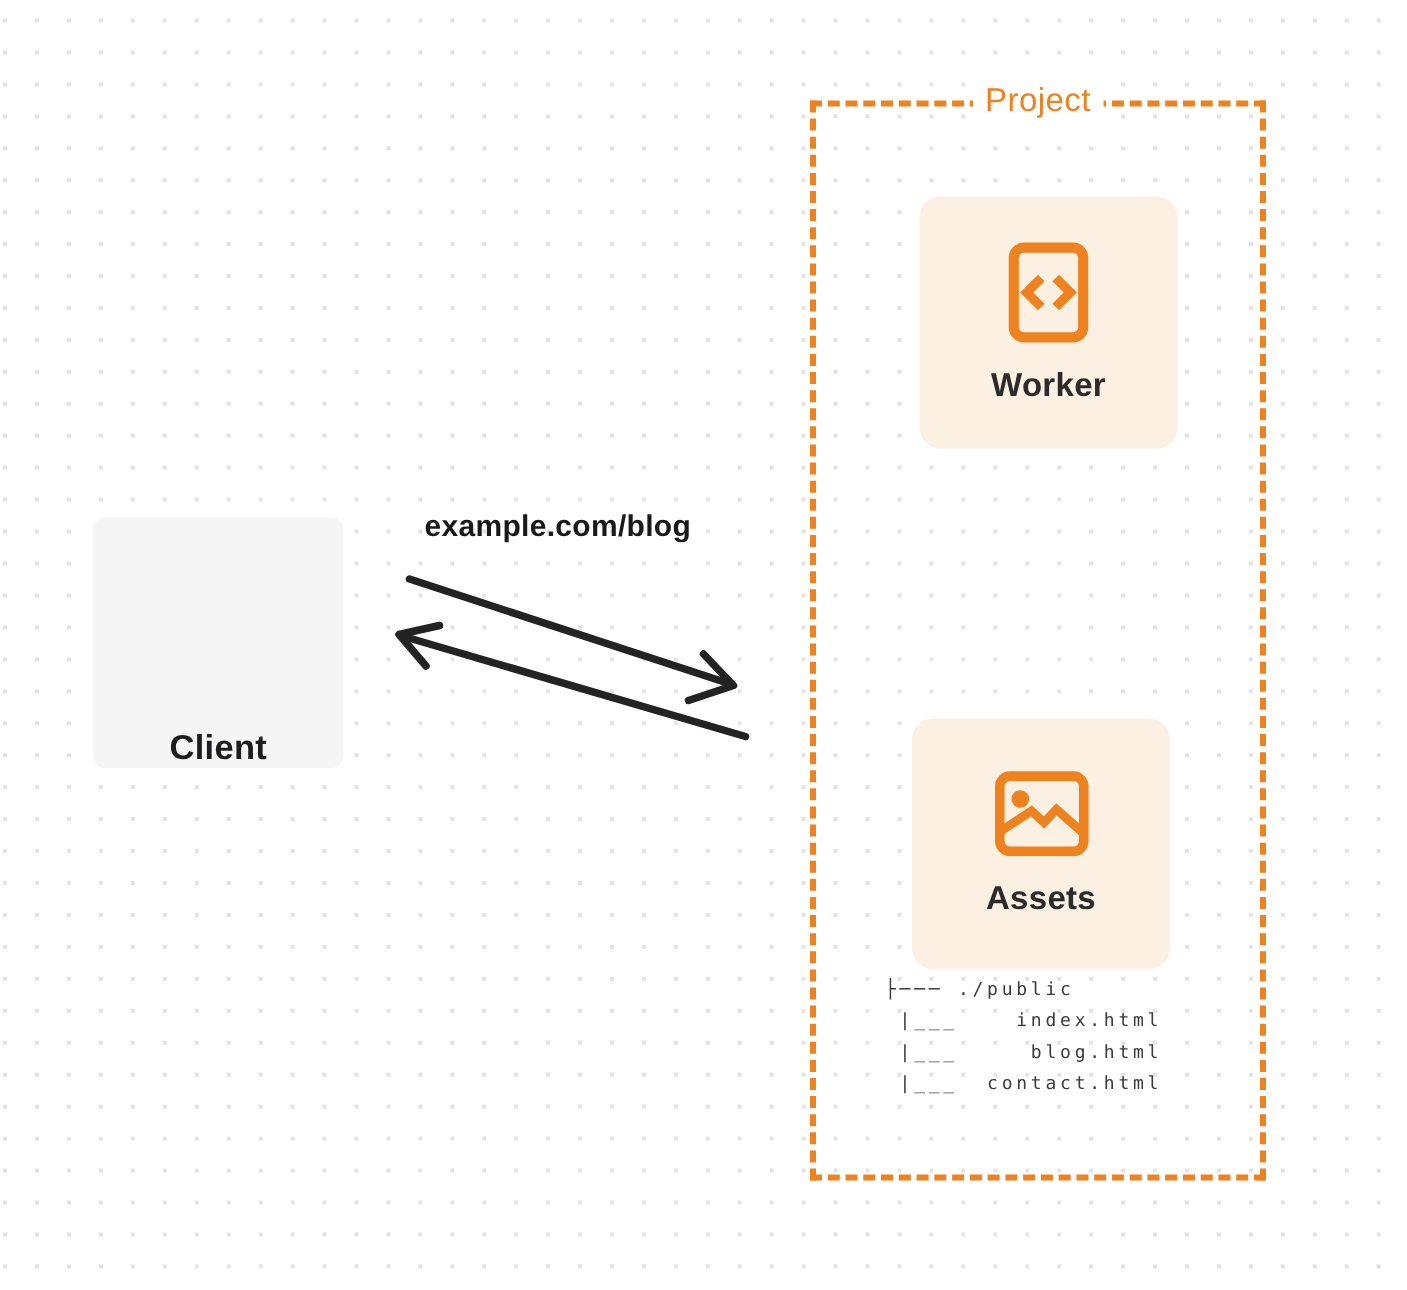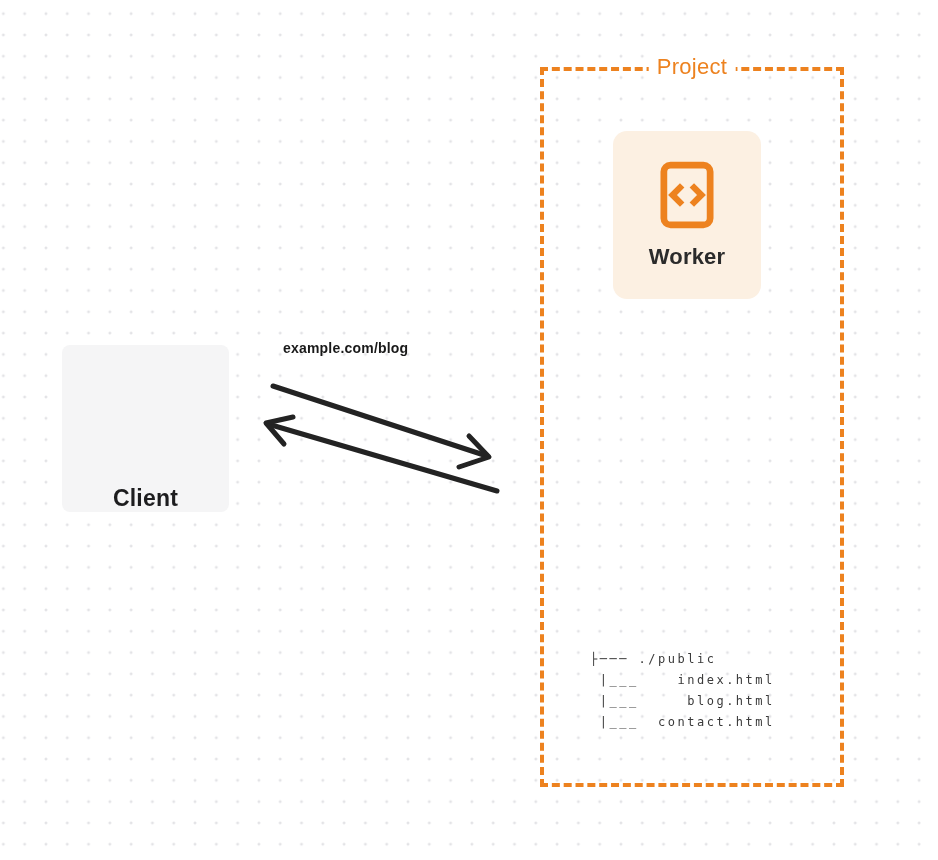--- a/index.html
+++ b/index.html
@@ -22,21 +22,21 @@
     border-radius: 8px;
     display: flex; align-items: flex-end; justify-content: center;
   }
   .client-box span {
     font-size: 23px; font-weight: 700; color: #1d1d1f; letter-spacing: .2px;
   }
 
   
   .request-label {
     position: absolute; left: 283px; top: 340px;
-    font-size: 14px; font-weight: 700; color: #191919; letter-spacing: .2px; text-align: right;
+    font-size: 20px; font-weight: 700; color: #191919; letter-spacing: .2px; text-align: right;
   }
 
   
   .arrows {
     position: absolute; left: 0; top: 0; width: 938px; height: 860px;
     pointer-events: none;
   }
   .arrows path {
     fill: none; stroke: #232323; stroke-width: 5;
     stroke-linecap: round; stroke-linejoin: round;
@@ -54,21 +54,21 @@
     transform: translate(-50%, -50%);
     background: #ffffff;
     padding: 0 8px;
     font-size: 22px; font-weight: 400; color: #ed821f; letter-spacing: .3px;
     white-space: nowrap;
   }
 
   
   .card {
     position: absolute;
-    width: 148px; height: 168px;
+    width: 172px; height: 168px;
     background: #fcf0e2;
     border-radius: 14px;
     display: flex; flex-direction: column;
     align-items: center; justify-content: center;
     gap: 15px;
   }
   .card.worker { left: 69px; top: 60px; }
   .card.assets { left: 64px; top: 408px; height: 167px; }
   .card-label {
     font-size: 22px; font-weight: 700; color: #2b2b2b; letter-spacing: .2px;
@@ -109,20 +109,28 @@
 
     <div class="card worker">
       <svg class="icon-svg" width="54" height="68" viewBox="0 0 56 70">
         <rect x="4" y="4" width="48" height="62" rx="7" fill="none" stroke="#ed821f" stroke-width="7"></rect>
         <path d="M23 25 L13 35 L23 45" fill="none" stroke="#ed821f" stroke-width="6.5" stroke-linejoin="miter"></path>
         <path d="M33 25 L43 35 L33 45" fill="none" stroke="#ed821f" stroke-width="6.5" stroke-linejoin="miter"></path>
       </svg>
       <div class="card-label">Worker</div>
     </div>
 
+    <div class="card assets">
+      <svg class="icon-svg" width="63" height="57" viewBox="0 0 64 58">
+        <rect x="3.5" y="3.5" width="57" height="51" rx="7" fill="none" stroke="#ed821f" stroke-width="6.5"></rect>
+        <circle cx="17.5" cy="19" r="6" fill="#ed821f"></circle>
+        <path d="M4 41 L25 27 L33.5 35 L42 26 L60 42" fill="none" stroke="#ed821f" stroke-width="6" stroke-linejoin="miter"></path>
+      </svg>
+      <div class="card-label">Assets</div>
+    </div>
 
     <pre class="file-tree">├─── ./public
  |___    index.html
  |___     blog.html
  |___  contact.html</pre>
   </div>
 
 </div>
 
 </body></html>

